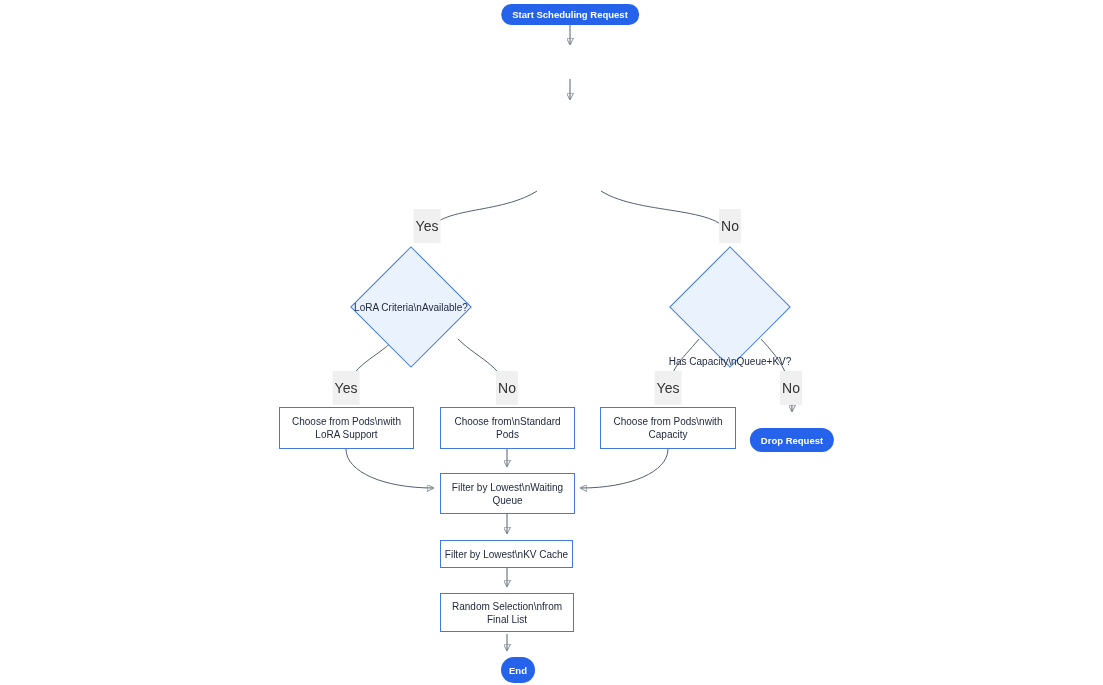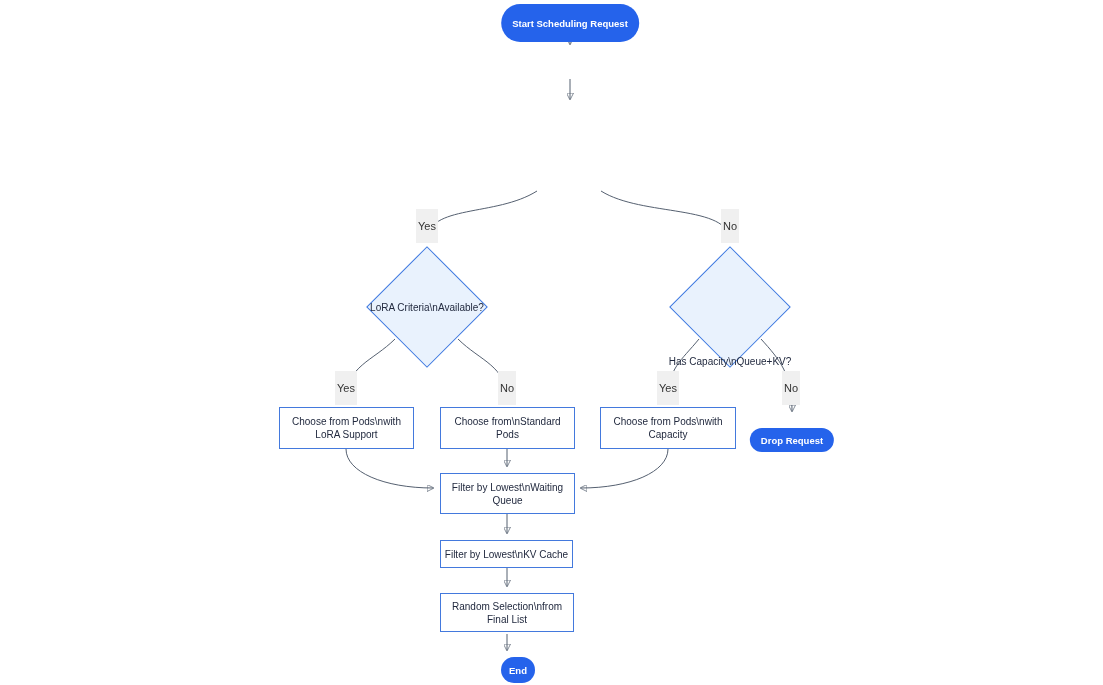--- a/index.html
+++ b/index.html
@@ -56,21 +56,21 @@
     position: relative;
     z-index: 1;
     white-space: nowrap;
   }
 
   .edge-label {
     position: absolute;
     transform: translate(-50%, -50%);
     background: #f0f0f0;
     color: #333333;
-    font-size: 11px;
+    font-size: 14px;
     line-height: 12px;
     padding: 11px 2px;
     white-space: nowrap;
   }
 </style>
 </head>
 <body>
 
 <div class="canvas">
 
@@ -89,21 +89,21 @@
     <path d="M699,339 C681,361 668,368 668,400" marker-end="url(#arrow)"></path>
     <path d="M761,339 C780,360 792,374 792,411" marker-end="url(#arrow)"></path>
     <path d="M346,449 C346,472 384,488 433,488" marker-end="url(#arrow)"></path>
     <path d="M507,449 L507,466" marker-end="url(#arrow)"></path>
     <path d="M668,449 C668,472 630,488 581,488" marker-end="url(#arrow)"></path>
     <path d="M507,514 L507,533" marker-end="url(#arrow)"></path>
     <path d="M507,568 L507,586" marker-end="url(#arrow)"></path>
     <path d="M507,634 L507,650" marker-end="url(#arrow)"></path>
   </svg>
 
-  <div class="node stadium" style="left:570px; top:4px; height:38px;">Start Scheduling Request</div>
+  <div class="node stadium" style="left:570px; top:4px; height:21px;">Start Scheduling Request</div>
 
   <div class="node stadium" style="left:792px; top:428px; height:24px;">Drop Request</div>
 
   <div class="node stadium" style="left:507px; top:657px; height:26px; padding:2px 8px; border-radius:13px;margin-left:11px;">End</div>
 
 
   <div class="node rect" style="left:279px; top:407px; width:135px; height:42px;">
     <div class="line">Choose from Pods\nwith</div>
     <div class="line">LoRA Support</div>
   </div>
@@ -126,21 +126,21 @@
   <div class="node rect" style="left:440px; top:540px; width:133px; height:28px;">
     <div class="line">Filter by Lowest\nKV Cache</div>
   </div>
 
   <div class="node rect" style="left:440px; top:593px; width:134px; height:39px;">
     <div class="line">Random Selection\nfrom</div>
     <div class="line">Final List</div>
   </div>
 
 
-  <div class="node diamond" style="left:366px; top:246px; width:122px; height:122px;">
+  <div class="node diamond" style="left:350px; top:246px; width:122px; height:122px;">
     <div class="diamond-shape" style="width:86px; height:86px;"></div>
     <div class="diamond-label">LoRA Criteria\nAvailable?</div>
   </div>
 
   <div class="node diamond" style="left:669px; top:246px; width:122px; height:122px;justify-content:flex-end;">
     <div class="diamond-shape" style="width:86px; height:86px;"></div>
     <div class="diamond-label">Has Capacity\nQueue+KV?</div>
   </div>
 
   <div class="edge-label" style="left:427px; top:226px;">Yes</div>

